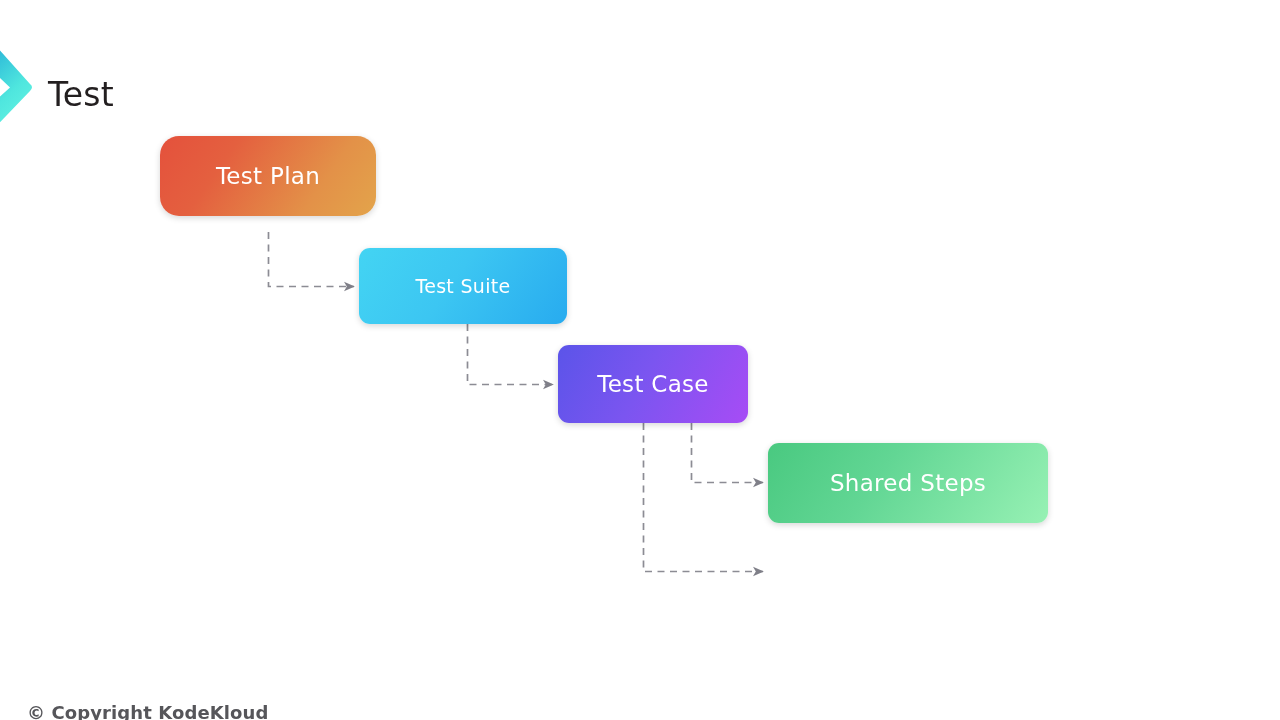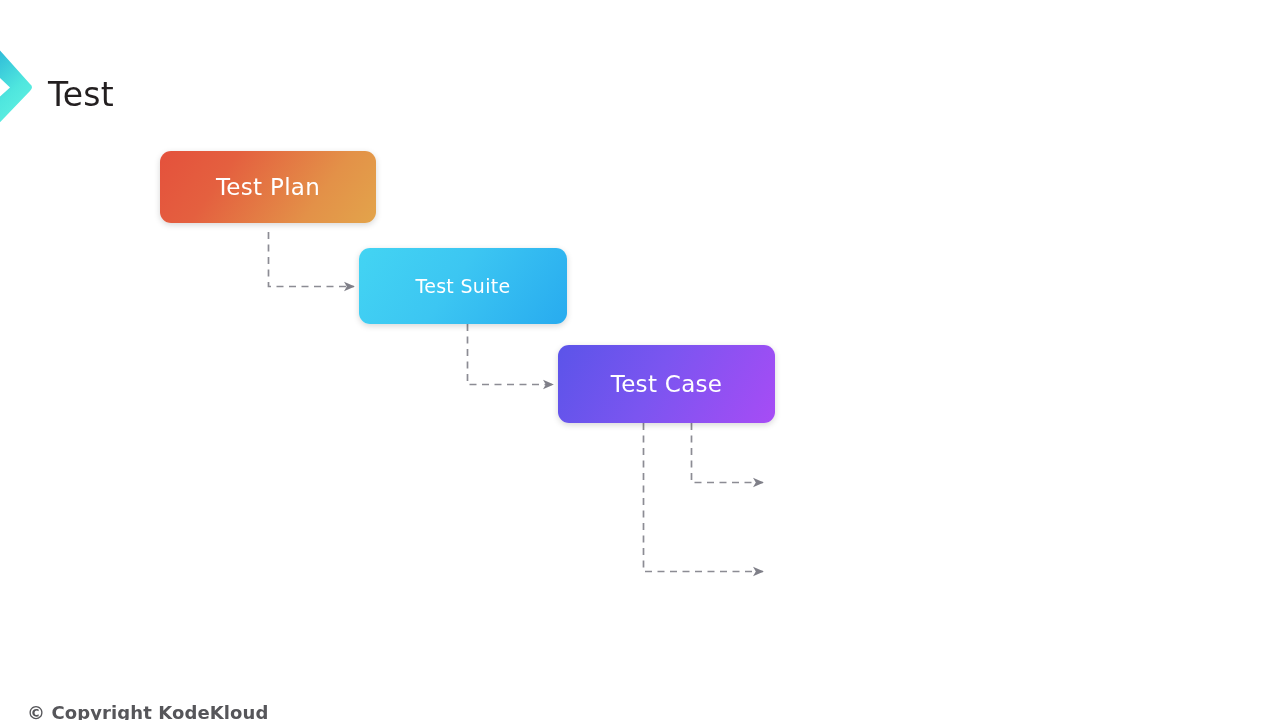--- a/index.html
+++ b/index.html
@@ -68,34 +68,35 @@
     box-shadow: 0 2px 6px rgba(0,0,0,0.16);
     box-sizing: border-box;
   }
   .node-label {
     display: block;
     text-align: center;
     white-space: nowrap;
   }
 
   #node-test-plan {
-    left: 160px;  top: 131px;
-    width: 216px; height: 72px;
+    left: 160px;  top: 116px;
+    width: 216px; height: 80px;
     font-size: 23px;
     background: linear-gradient(125deg, #e4513c 0%, #e4603f 30%, #e39148 72%, #e3a44b 100%);
+    border-radius: 19px;
   }
   #node-test-suite {
     left: 359px;  top: 228px;
     width: 208px; height: 76px;
     font-size: 19px;
     background: linear-gradient(125deg, #43d4f3 0%, #3cc6f2 45%, #28abef 100%);
   }
   #node-test-case {
     left: 558px;  top: 325px;
-    width: 217px; height: 78px;
+    width: 190px; height: 78px;
     font-size: 23px;
     background: linear-gradient(118deg, #5b54e9 0%, #7b55f0 45%, #a74cf5 100%);
   }
   #node-shared-steps {
     left: 768px;  top: 423px;
     width: 280px; height: 80px;
     font-size: 23px;
     background: linear-gradient(125deg, #49c980 0%, #62d694 40%, #97f1b4 100%);
   }
   #node-shared-parameters {
@@ -157,17 +158,20 @@
   </div>
 
   <div class="node" id="node-test-suite">
     <span class="node-label">Test Suite</span>
   </div>
 
   <div class="node" id="node-test-case">
     <span class="node-label">Test Case</span>
   </div>
 
+  <div class="node" id="node-shared-steps">
+    <span class="node-label">Shared Steps</span>
+  </div>
 
 
   <div class="footer-copyright">© Copyright KodeKloud</div>
 
 </div>
 
 </body></html>

